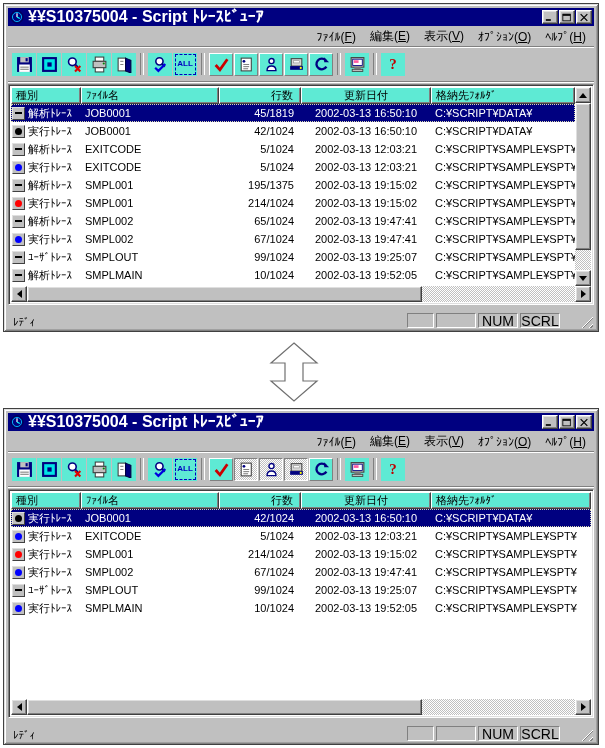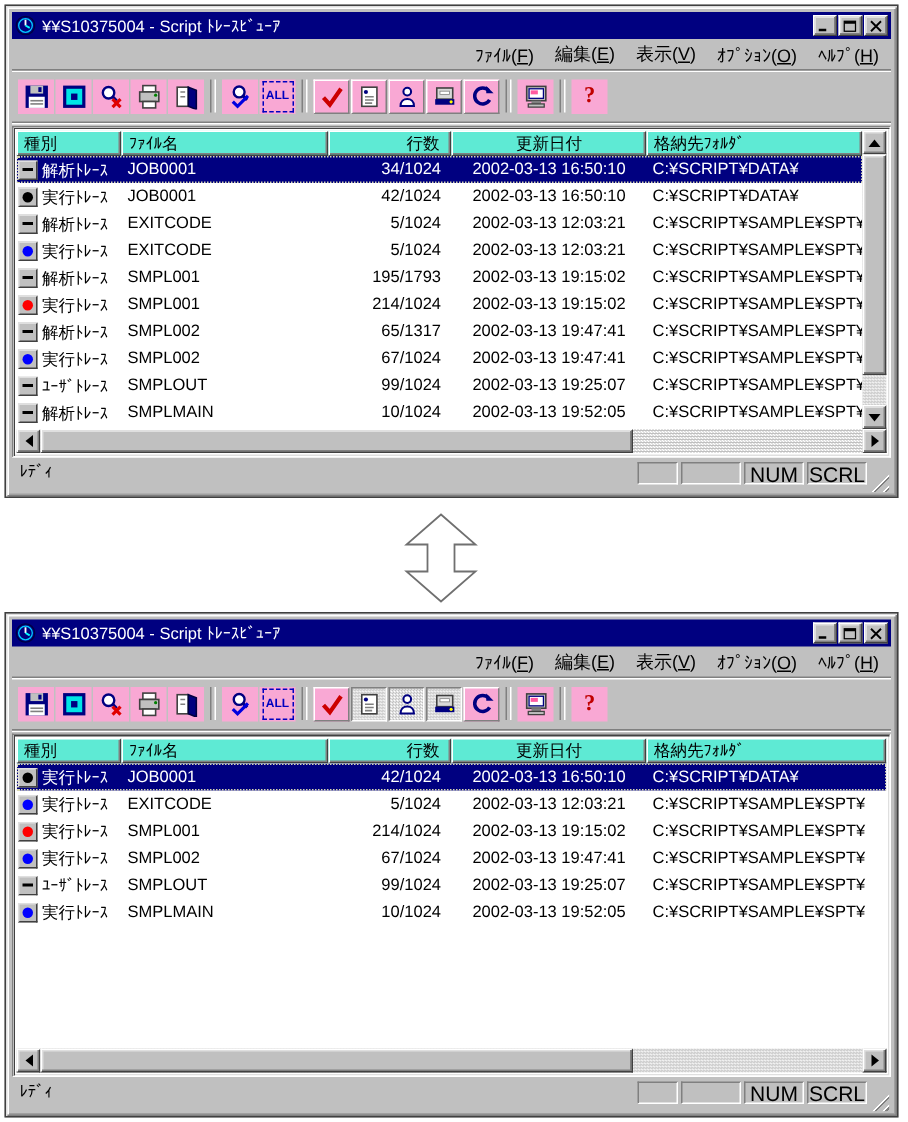--- a/index.html
+++ b/index.html
@@ -8,33 +8,33 @@
 
   
   .window{position:absolute;background:#c0c0c0;border:1px solid #404040;
     box-shadow:inset 1px 1px 0 #dfdfdf,inset -1px -1px 0 #808080,inset 2px 2px 0 #fff,inset -2px -2px 0 #a0a0a0;
     padding:4px 4px 3px 4px;display:flex;flex-direction:column;box-sizing:border-box;}
   .win-top{left:3px;top:3px;width:596px;height:329px;}
   .win-bottom{left:3px;top:408px;width:596px;height:337px;}
 
   .titlebar{height:18px;background:#000080;display:flex;align-items:center;padding:0 2px;flex:none;}
   .app-icon{width:14px;height:14px;margin-right:4px;flex:none;}
-  .title-text{color:#fff;font-weight:normal;font-size:11px;white-space:nowrap;overflow:hidden;flex:1;letter-spacing:0;}
+  .title-text{color:#fff;font-weight:bold;font-size:16px;white-space:nowrap;overflow:hidden;flex:1;letter-spacing:0;}
   .title-buttons{display:flex;gap:0;flex:none;align-items:center;}
   .tbtn{width:16px;height:14px;background:#c0c0c0;border:1px solid;border-color:#fff #404040 #404040 #fff;
     box-shadow:inset -1px -1px 0 #808080,inset 1px 1px 0 #dfdfdf;display:flex;align-items:center;justify-content:center;margin-left:1px;box-sizing:border-box;}
   .tbtn svg{width:10px;height:9px;}
 
   .menubar{height:19px;display:flex;align-items:center;padding:1px 1px 0 1px;flex:none;justify-content:flex-end;}
   .menu-item{font-size:12px;color:#000;padding:1px 7px;white-space:nowrap;}
   .menu-item u{text-decoration:underline;}
 
   .toolbar{height:30px;flex:none;display:flex;align-items:center;gap:1px;padding:2px 2px 2px 4px;
     border-top:1px solid #808080;border-bottom:1px solid #808080;box-shadow:0 1px 0 #fff,inset 0 1px 0 #fff;}
-  .tool{width:24px;height:23px;background:#f9a8d4;border:1px solid transparent;display:flex;align-items:center;justify-content:center;padding:0;box-sizing:border-box;}
+  .tool{width:24px;height:23px;background:#5eead4;border:1px solid transparent;display:flex;align-items:center;justify-content:center;padding:0;box-sizing:border-box;}
   .tool.raised{border-color:#fff #808080 #808080 #fff;}
   .tool.pressed{border-color:#808080 #fff #fff #808080;
     background:repeating-conic-gradient(#ffffff 0% 25%,#c0c0c0 0% 50%) 0 0/2px 2px;}
   .tool-ic{width:17px;height:17px;display:flex;align-items:center;justify-content:center;}
   .tool-ic svg{width:17px;height:17px;}
   .tool-text{font-size:8px;font-weight:bold;color:#0000c0;border:1px dashed #0000c0;padding:1px 1px;line-height:1;}
   .help-text{font-size:15px;font-weight:bold;color:#c00000;border:none;font-family:"Liberation Serif","DejaVu Serif",serif;}
   .tb-sep{width:2px;height:22px;margin:0 3px;border-left:1px solid #808080;border-right:1px solid #fff;flex:none;}
 
   
@@ -71,21 +71,21 @@
   .vthumb{position:absolute;left:0;top:0;width:16px;background:#c0c0c0;border:1px solid;border-color:#fff #404040 #404040 #fff;
     box-shadow:inset -1px -1px 0 #808080,inset 1px 1px 0 #dfdfdf;box-sizing:border-box;}
   .hthumb{position:absolute;left:0;top:0;height:16px;background:#c0c0c0;border:1px solid;border-color:#fff #404040 #404040 #fff;
     box-shadow:inset -1px -1px 0 #808080,inset 1px 1px 0 #dfdfdf;box-sizing:border-box;}
   .tri-up{width:0;height:0;border-left:4px solid transparent;border-right:4px solid transparent;border-bottom:5px solid #000;}
   .tri-down{width:0;height:0;border-left:4px solid transparent;border-right:4px solid transparent;border-top:5px solid #000;}
   .tri-left{width:0;height:0;border-top:4px solid transparent;border-bottom:4px solid transparent;border-right:5px solid #000;}
   .tri-right{width:0;height:0;border-top:4px solid transparent;border-bottom:4px solid transparent;border-left:5px solid #000;}
 
   
-  .statusbar{height:20px;flex:none;margin-top:2px;display:flex;align-items:flex-start;gap:2px;padding:1px 1px 0 2px;font-size:11px;}
+  .statusbar{height:20px;flex:none;margin-top:2px;display:flex;align-items:flex-end;gap:20px;padding:1px 1px 0 2px;font-size:11px;}
   .status-text{flex:1;padding-left:3px;white-space:nowrap;}
   .spanel{height:15px;border:1px solid;border-color:#808080 #fff #fff #808080;display:flex;align-items:center;justify-content:center;
     font-size:14px;box-sizing:border-box;padding:0 3px;}
   .spanel.blank{width:27px;}
   .spanel.wide{width:40px;}
   .grip{width:13px;height:13px;align-self:flex-end;
     background:repeating-linear-gradient(135deg,#ffffff 0 1px,#808080 1px 2px,transparent 2px 5px);
     clip-path:polygon(100% 0,100% 100%,0 100%);}
 
   .between-arrow{position:absolute;left:268px;top:342px;width:52px;height:60px;}
@@ -270,21 +270,21 @@
             </div>
           <div class="rows">
               <div class="lrow selected">
                 <div class="cell type-cell">
                   <span class="row-ic">
                     <span class="mi"></span>
                   </span>
                   <span class="tlabel">解析ﾄﾚｰｽ</span>
                 </div>
                 <div class="cell">JOB0001</div>
-                <div class="cell a-right">34/1024</div>
+                <div class="cell a-right">45/1819</div>
                 <div class="cell a-center" style="text-align: center;">2002-03-13 16:50:10</div>
                 <div class="cell">C:¥SCRIPT¥DATA¥</div>
               </div>
               <div class="lrow">
                 <div class="cell type-cell">
                   <span class="row-ic">
                     <span class="dot" style="background: rgb(0, 0, 0);"></span>
                   </span>
                   <span class="tlabel">実行ﾄﾚｰｽ</span>
                 </div>
@@ -318,21 +318,21 @@
                 <div class="cell">C:¥SCRIPT¥SAMPLE¥SPT¥</div>
               </div>
               <div class="lrow">
                 <div class="cell type-cell">
                   <span class="row-ic">
                     <span class="mi"></span>
                   </span>
                   <span class="tlabel">解析ﾄﾚｰｽ</span>
                 </div>
                 <div class="cell">SMPL001</div>
-                <div class="cell a-right">195/1793</div>
+                <div class="cell a-right">195/1375</div>
                 <div class="cell a-center" style="text-align: center;">2002-03-13 19:15:02</div>
                 <div class="cell">C:¥SCRIPT¥SAMPLE¥SPT¥</div>
               </div>
               <div class="lrow">
                 <div class="cell type-cell">
                   <span class="row-ic">
                     <span class="dot" style="background: rgb(255, 0, 0);"></span>
                   </span>
                   <span class="tlabel">実行ﾄﾚｰｽ</span>
                 </div>
@@ -342,21 +342,21 @@
                 <div class="cell">C:¥SCRIPT¥SAMPLE¥SPT¥</div>
               </div>
               <div class="lrow">
                 <div class="cell type-cell">
                   <span class="row-ic">
                     <span class="mi"></span>
                   </span>
                   <span class="tlabel">解析ﾄﾚｰｽ</span>
                 </div>
                 <div class="cell">SMPL002</div>
-                <div class="cell a-right">65/1317</div>
+                <div class="cell a-right">65/1024</div>
                 <div class="cell a-center" style="text-align: center;">2002-03-13 19:47:41</div>
                 <div class="cell">C:¥SCRIPT¥SAMPLE¥SPT¥</div>
               </div>
               <div class="lrow">
                 <div class="cell type-cell">
                   <span class="row-ic">
                     <span class="dot" style="background: rgb(0, 0, 255);"></span>
                   </span>
                   <span class="tlabel">実行ﾄﾚｰｽ</span>
                 </div>

